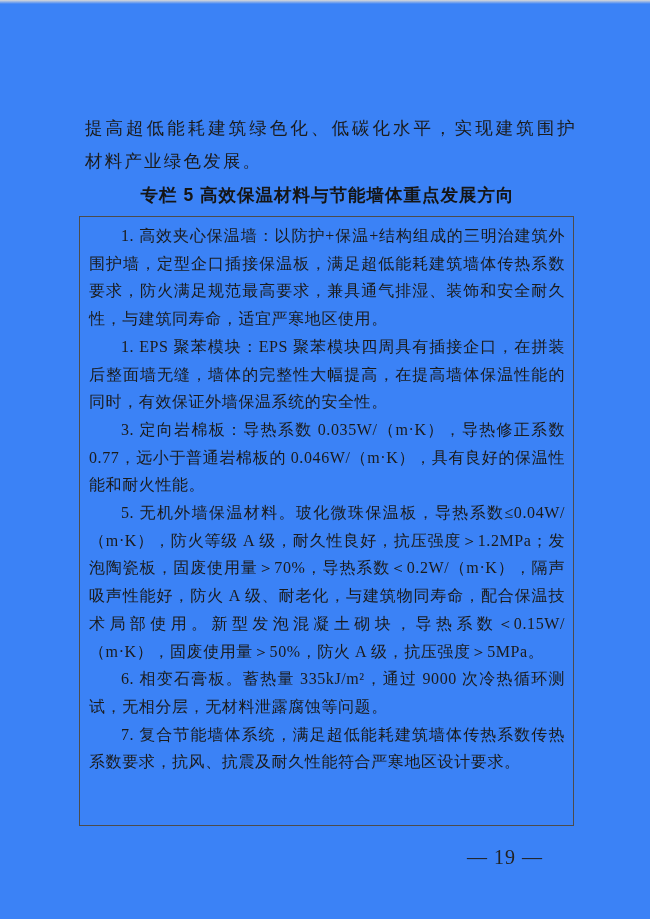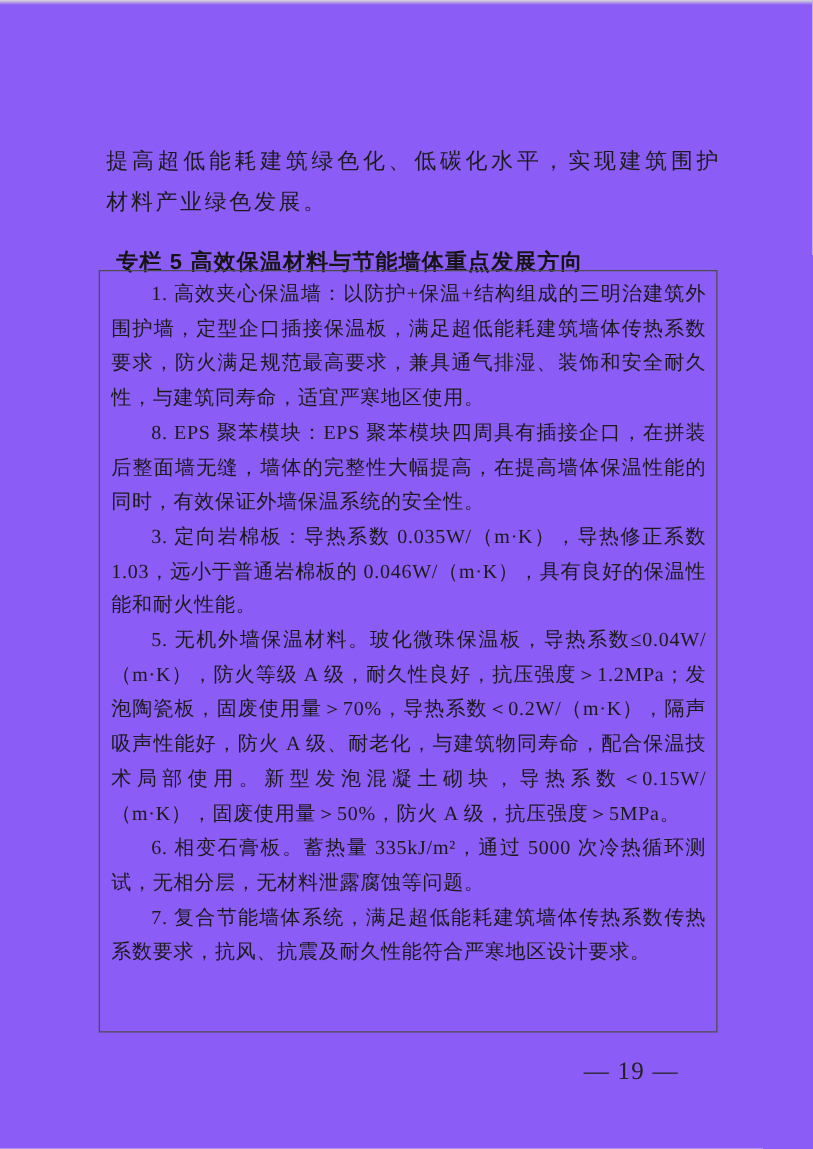--- a/index.html
+++ b/index.html
@@ -5,21 +5,21 @@
   html, body {
     margin: 0;
     padding: 0;
     background: #e8e8e8;
   }
   .page {
     position: relative;
     width: 650px;
     height: 919px;
     margin: 0 auto;
-    background: #8b5cf6;
+    background: #3b82f6;
     overflow: hidden;
     font-family: "Liberation Serif", "DejaVu Serif", serif;
     color: #1b1b1b;
   }
   
   .scan-edge {
     position: absolute;
     top: 0; left: 0;
     width: 100%; height: 4px;
     background: linear-gradient(#d9d9d9, rgba(255,255,255,0));
@@ -33,21 +33,22 @@
     line-height: 33px;
     letter-spacing: 2.2px;
     text-align: justify;
     margin: 0;
   }
   .box-title {
     position: absolute;
     left: 79px;
     top: 183px;
     width: 497px;
-    margin: 14px;
+    margin: 0;
+    text-align: center;
     font-family: "Liberation Sans", "DejaVu Sans", sans-serif;
     font-weight: bold;
     font-size: 17.5px;
     letter-spacing: 1px;
     color: #151515;
   }
   .box {
     position: absolute;
     left: 79px;
     top: 216px;
@@ -79,21 +80,21 @@
 
 <div class="page">
   <div class="scan-edge"></div>
 
   <p class="intro">提高超低能耗建筑绿色化、低碳化水平，实现建筑围护材料产业绿色发展。</p>
 
   <h2 class="box-title">专栏 5 高效保温材料与节能墙体重点发展方向</h2>
 
   <div class="box">
     <p>1. 高效夹心保温墙：以防护+保温+结构组成的三明治建筑外围护墙，定型企口插接保温板，满足超低能耗建筑墙体传热系数要求，防火满足规范最高要求，兼具通气排湿、装饰和安全耐久性，与建筑同寿命，适宜严寒地区使用。</p>
-    <p>8. EPS 聚苯模块：EPS 聚苯模块四周具有插接企口，在拼装后整面墙无缝，墙体的完整性大幅提高，在提高墙体保温性能的同时，有效保证外墙保温系统的安全性。</p>
-    <p>3. 定向岩棉板：导热系数 0.035W/（m·K），导热修正系数 1.03，远小于普通岩棉板的 0.046W/（m·K），具有良好的保温性能和耐火性能。</p>
+    <p>1. EPS 聚苯模块：EPS 聚苯模块四周具有插接企口，在拼装后整面墙无缝，墙体的完整性大幅提高，在提高墙体保温性能的同时，有效保证外墙保温系统的安全性。</p>
+    <p>3. 定向岩棉板：导热系数 0.035W/（m·K），导热修正系数 0.77，远小于普通岩棉板的 0.046W/（m·K），具有良好的保温性能和耐火性能。</p>
     <p>5. 无机外墙保温材料。玻化微珠保温板，导热系数≤0.04W/（m·K），防火等级 A 级，耐久性良好，抗压强度＞1.2MPa；发泡陶瓷板，固废使用量＞70%，导热系数＜0.2W/（m·K），隔声吸声性能好，防火 A 级、耐老化，与建筑物同寿命，配合保温技术局部使用。新型发泡混凝土砌块，导热系数＜0.15W/（m·K），固废使用量＞50%，防火 A 级，抗压强度＞5MPa。</p>
-    <p>6. 相变石膏板。蓄热量 335kJ/m²，通过 5000 次冷热循环测试，无相分层，无材料泄露腐蚀等问题。</p>
+    <p>6. 相变石膏板。蓄热量 335kJ/m²，通过 9000 次冷热循环测试，无相分层，无材料泄露腐蚀等问题。</p>
     <p>7. 复合节能墙体系统，满足超低能耗建筑墙体传热系数传热系数要求，抗风、抗震及耐久性能符合严寒地区设计要求。</p>
   </div>
 
   <div class="page-number">— 19 —</div>
 </div>
 
 </body></html>

